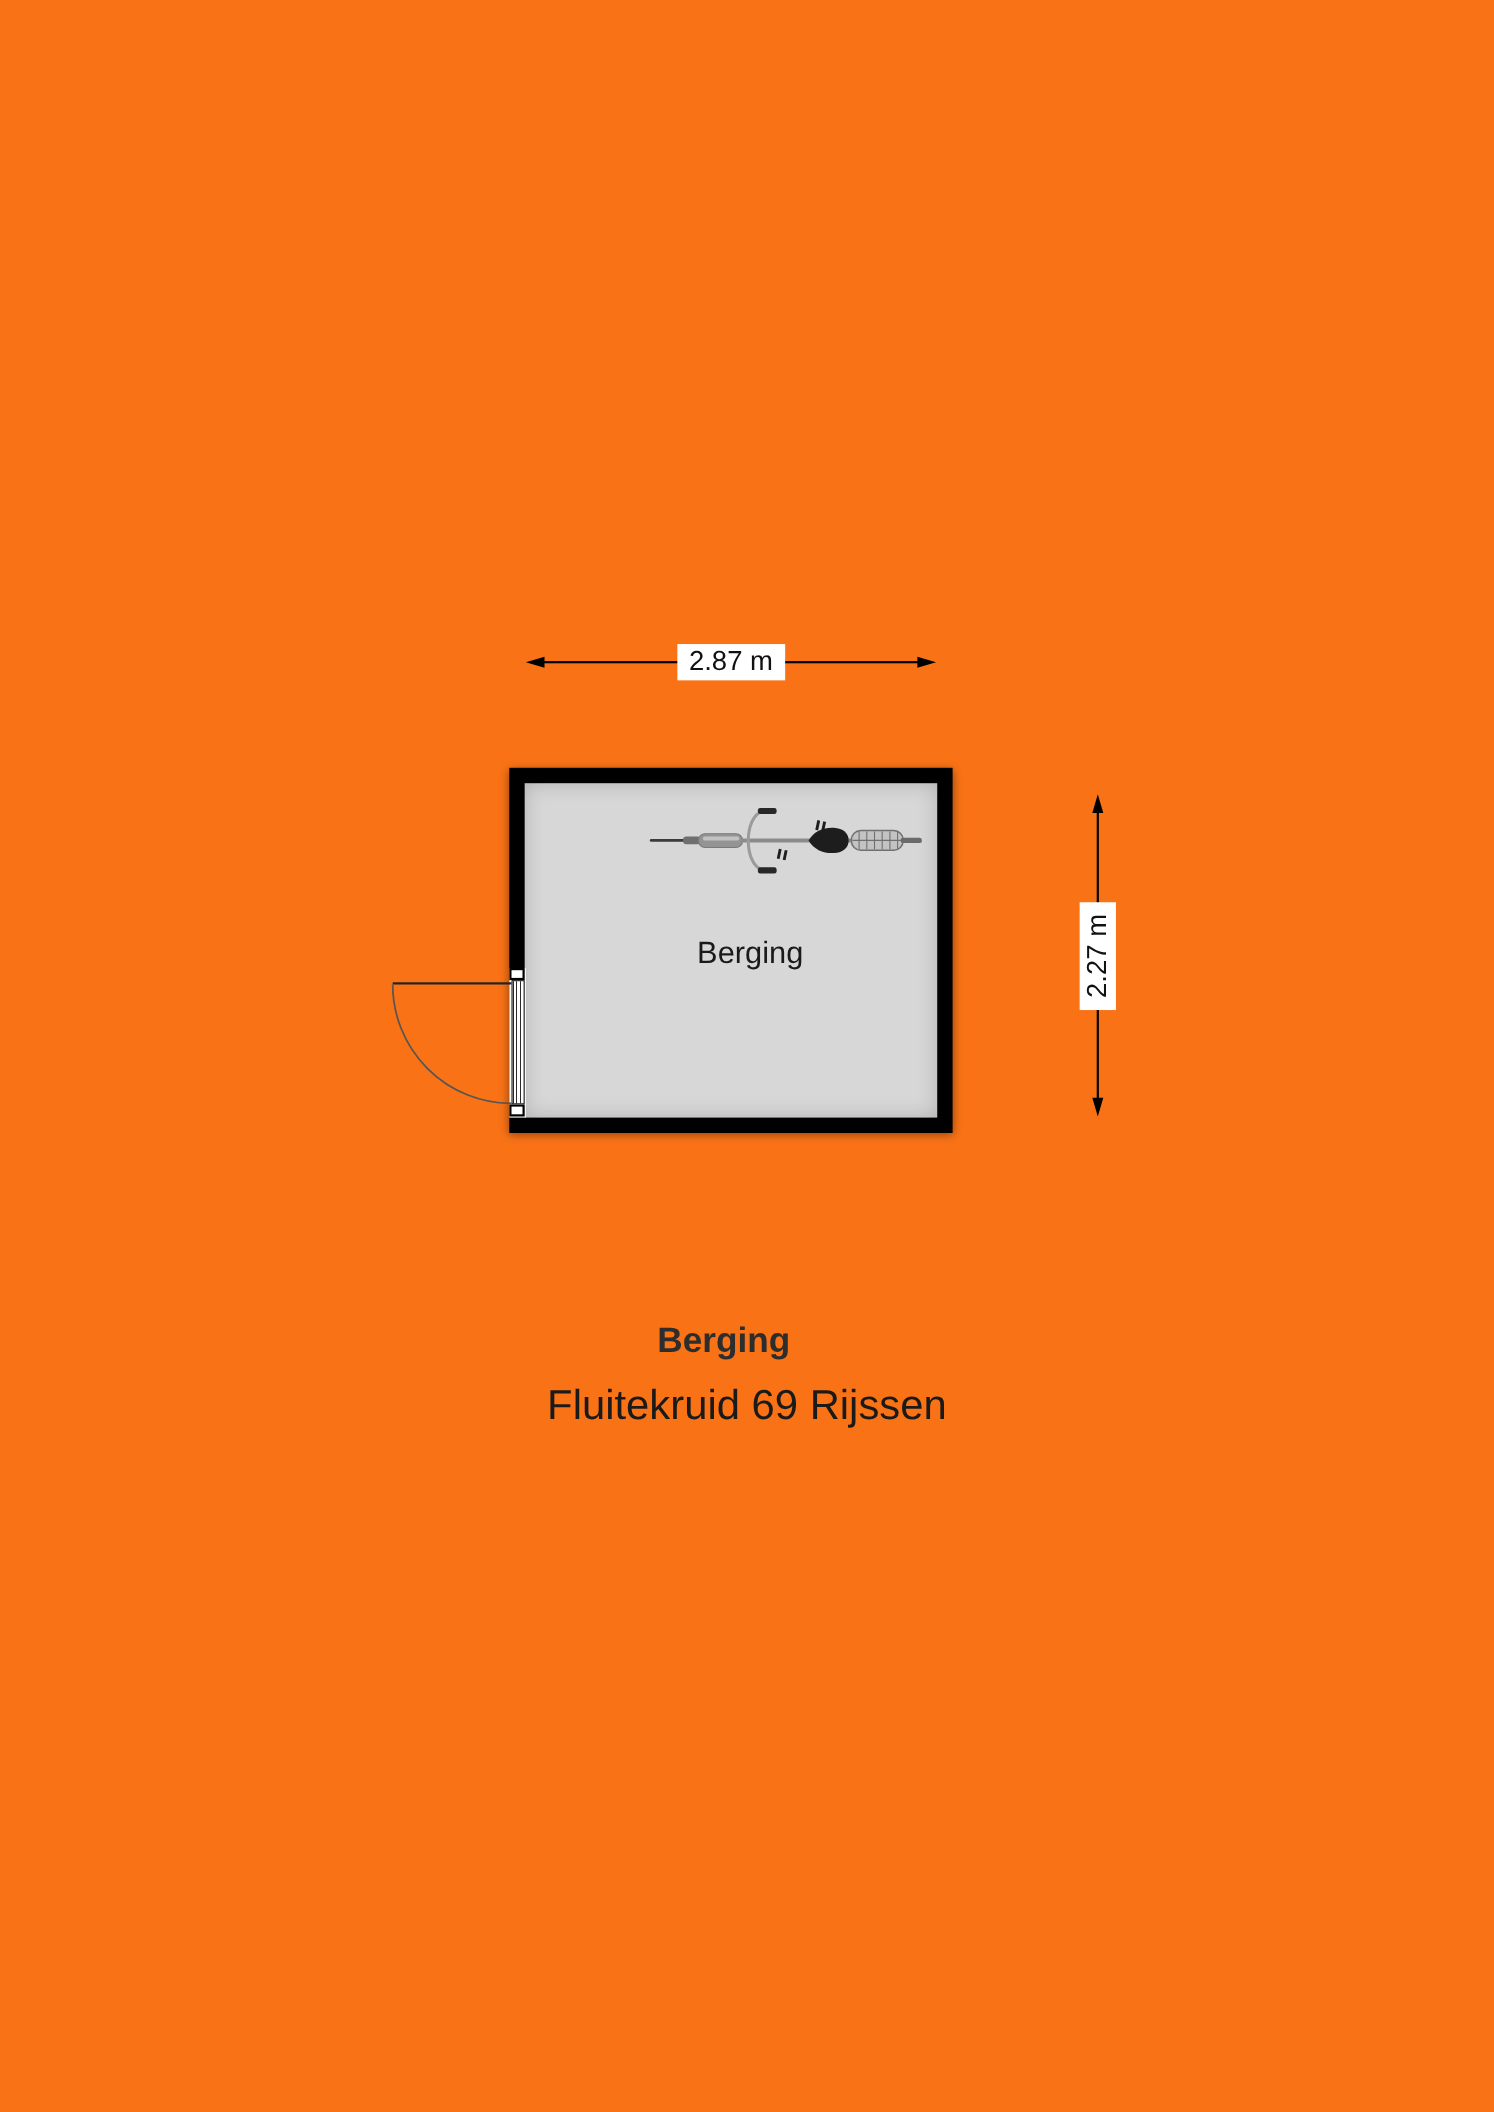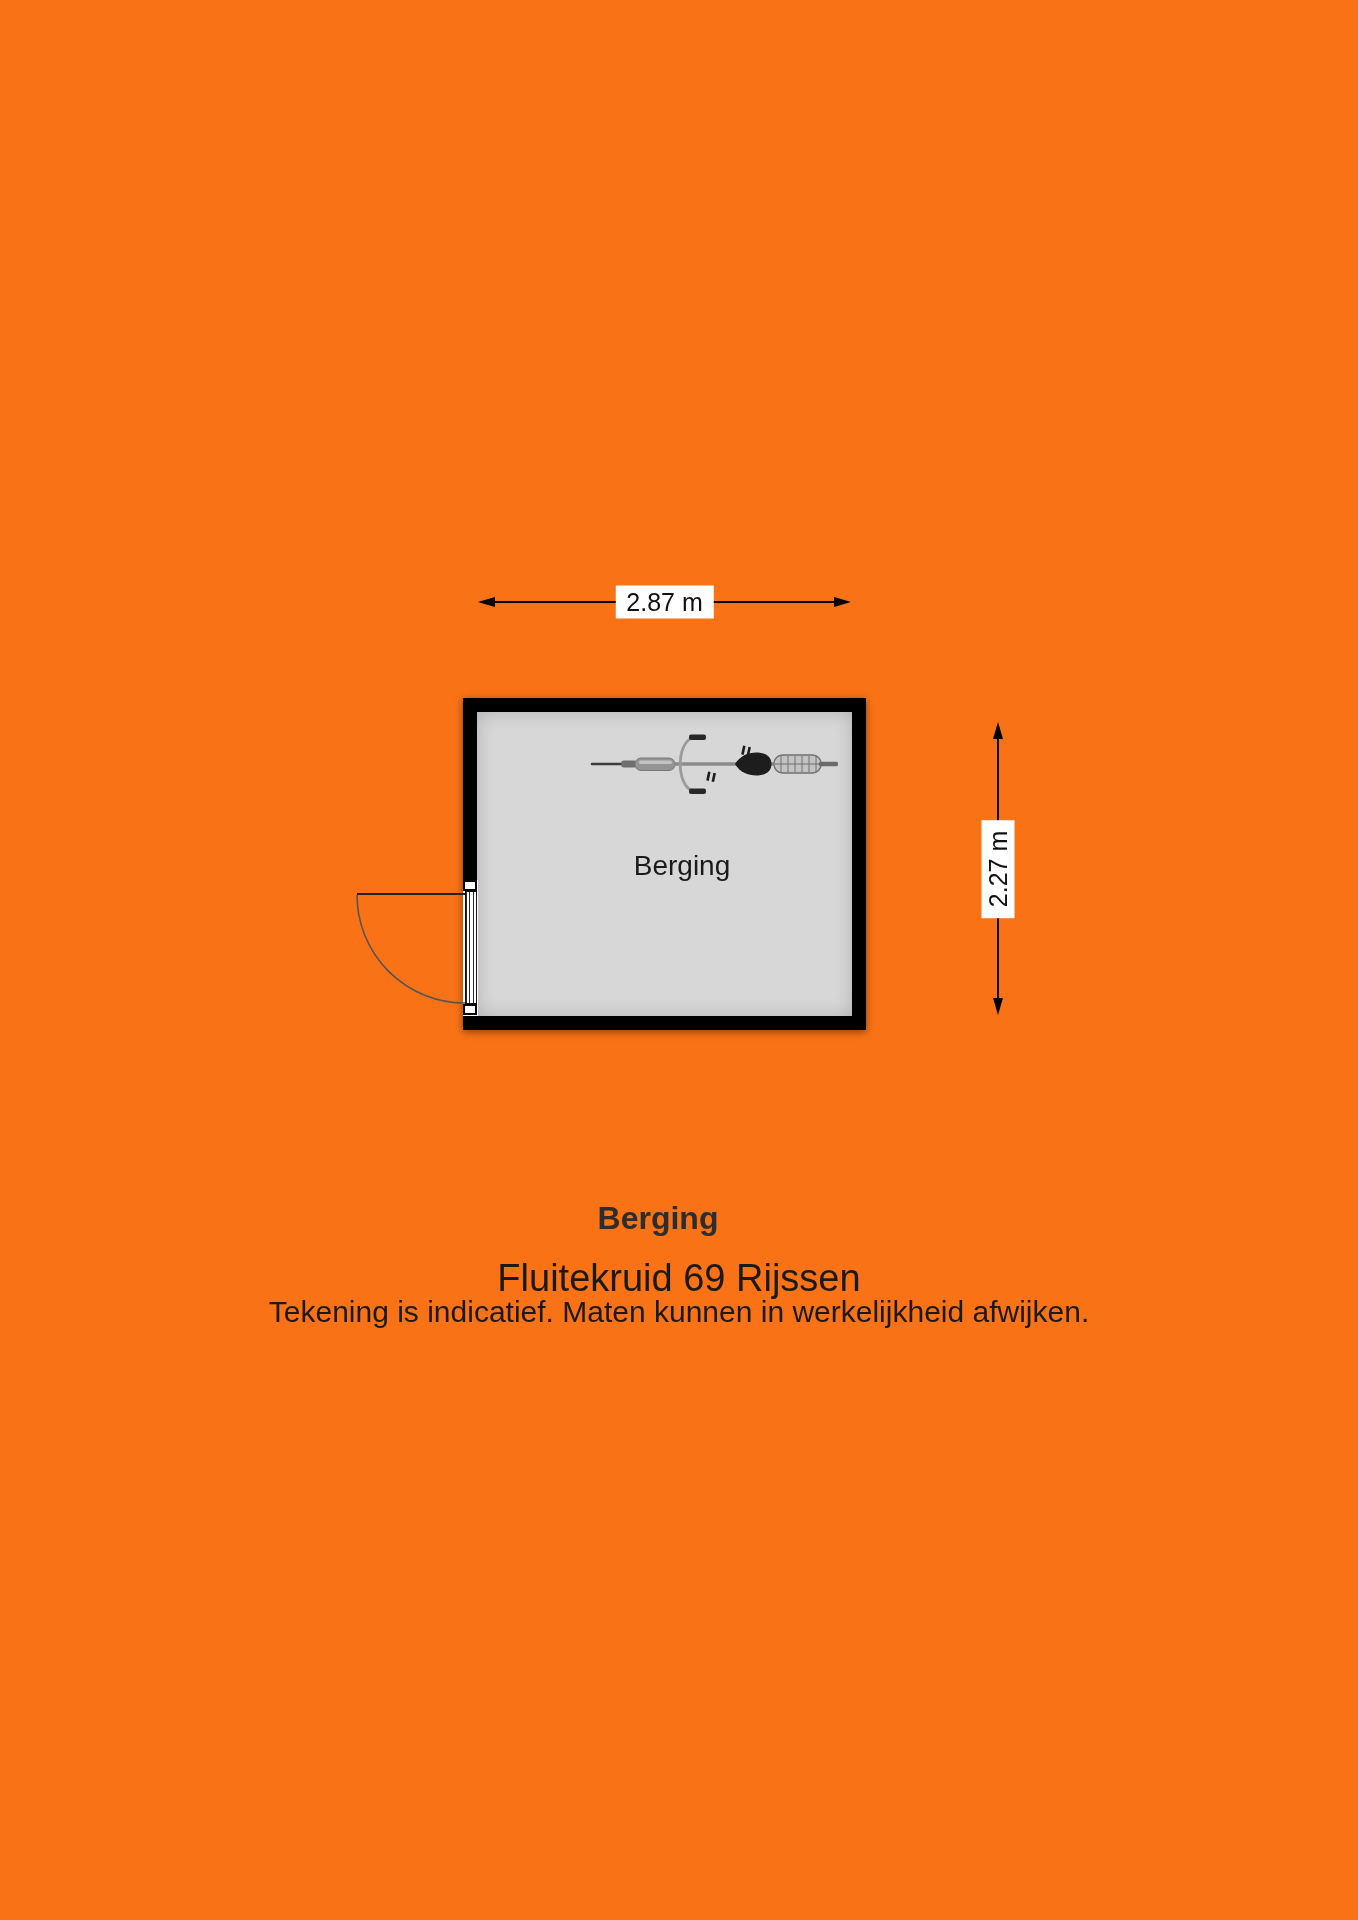--- a/index.html
+++ b/index.html
@@ -243,15 +243,14 @@
       <line x1="185" y1="31" x2="230" y2="31"></line>
     </g>
 
     <line x1="231" y1="31" x2="246" y2="31" stroke="#6a6a6a" stroke-width="4.6" stroke-linecap="round"></line>
   </svg>
 
   <div class="room-label">Berging</div>
 
   <div class="caption-title">Berging</div>
   <div class="caption-address">Fluitekruid 69 Rijssen</div>
-  <div class="caption-disclaimer">Tekening is indicatief. Maten kunnen in werkelijkheid afwijken.</div>
 
 </div>
 
 </body></html>

